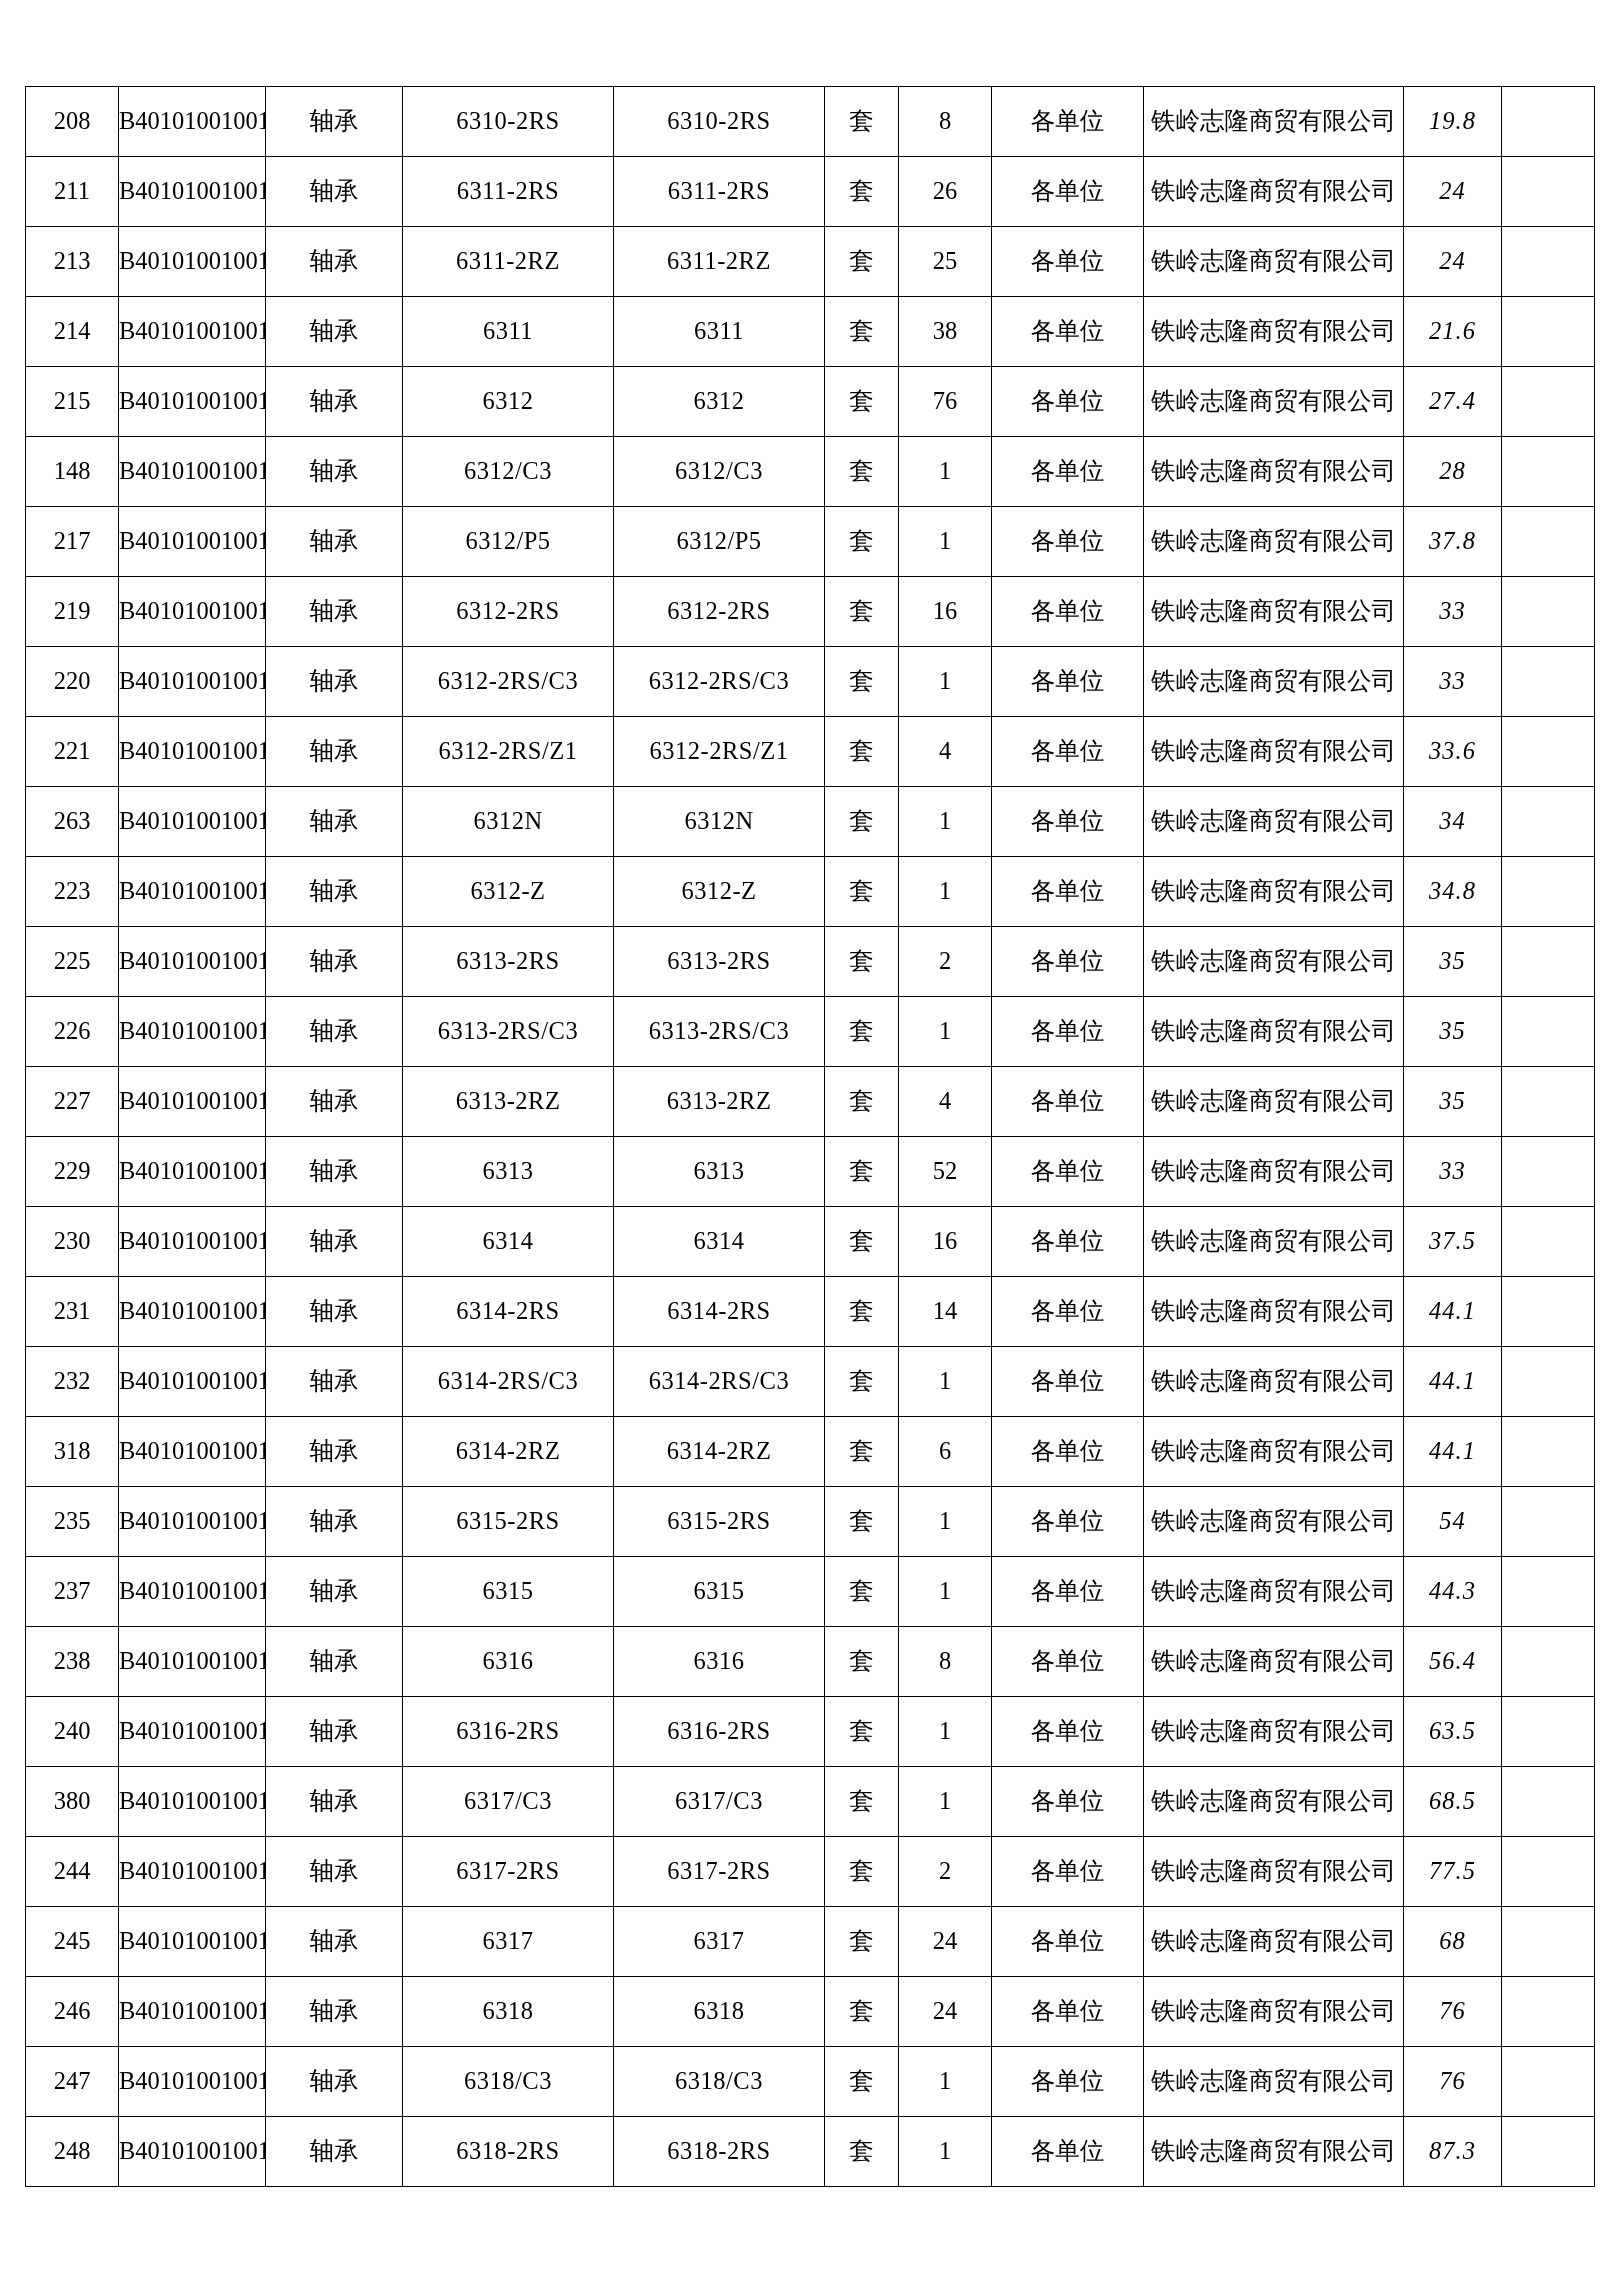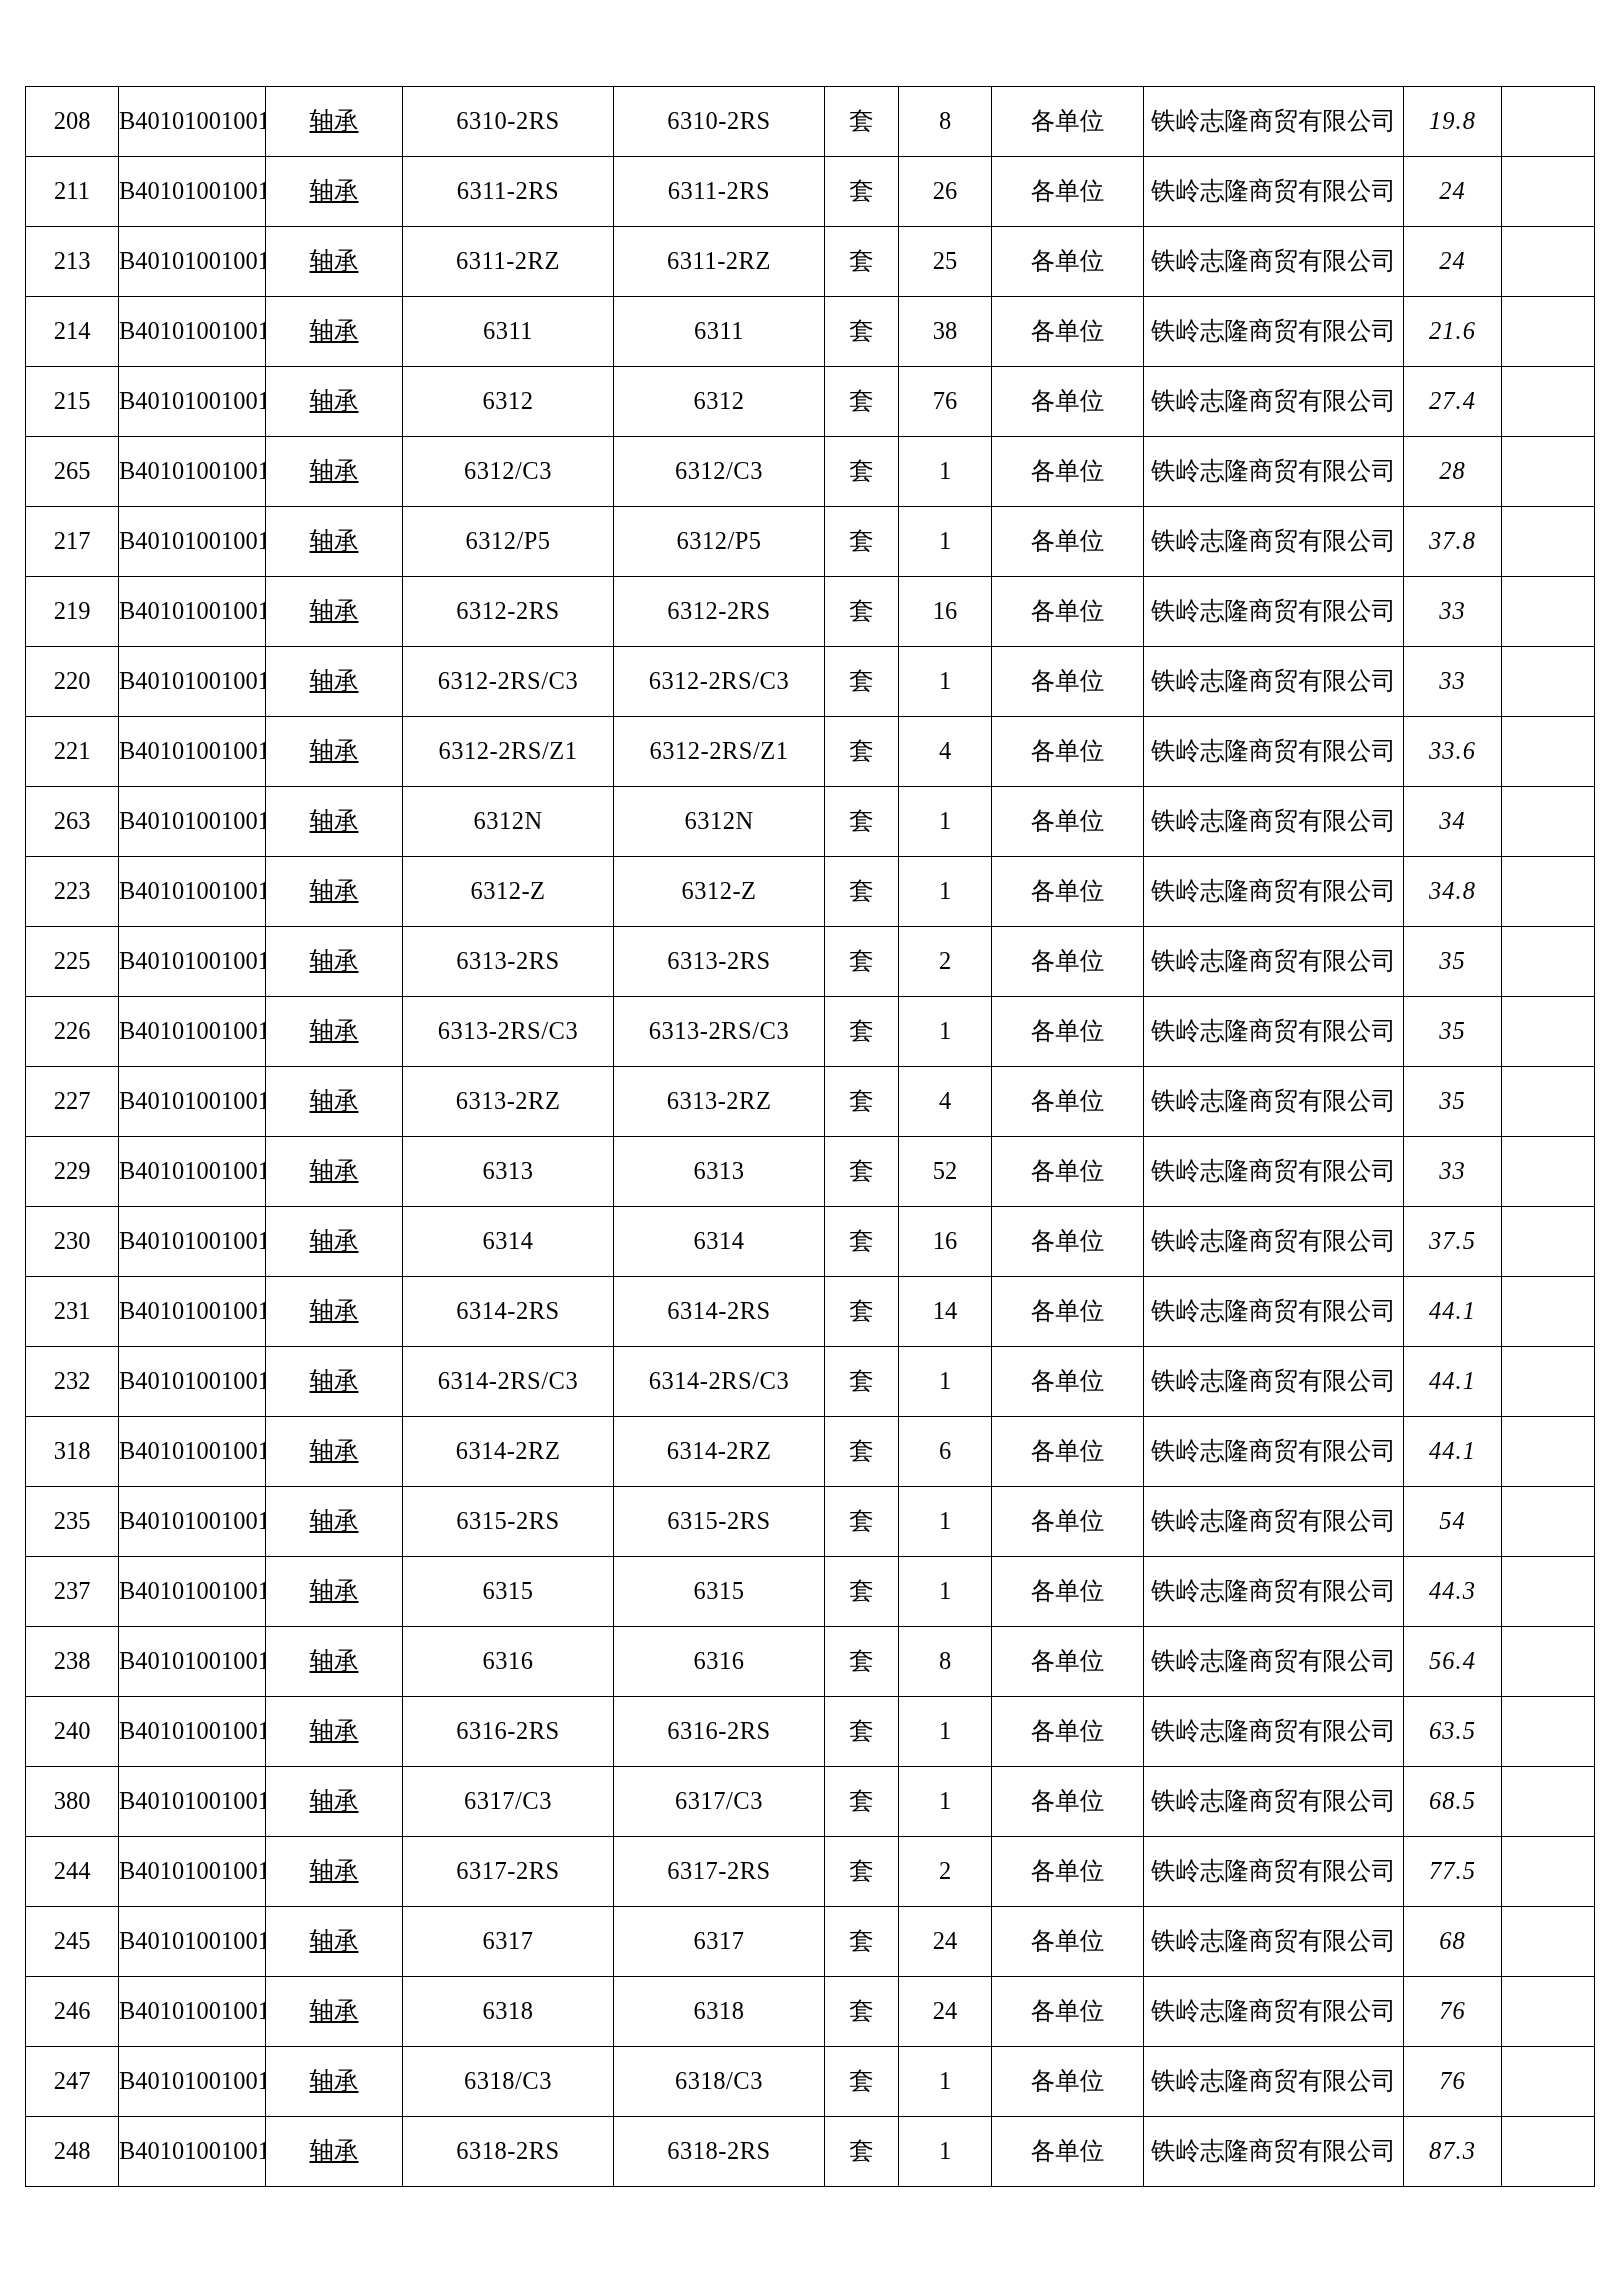--- a/index.html
+++ b/index.html
@@ -54,21 +54,21 @@
   td.idx { font-size: 26.5px; }
   td.code {
     font-family: "Liberation Sans", sans-serif;
     font-size: 15.7px;
     line-height: 1.25;
     letter-spacing: 0px;
     white-space: normal;
     word-break: break-all;
     padding: 0 2.9px;
   }
-  td.cn { font-family: "DejaVu Sans", sans-serif; font-size: 23.5px; text-decoration: underline; }
+  td.cn { font-family: "DejaVu Sans", sans-serif; font-size: 23.5px; }
   td.spec, td.model {
     font-size: 24.5px;
     letter-spacing: 0.5px;
   }
   td.unit { font-family: "DejaVu Sans", sans-serif; font-size: 23.5px; }
   td.qty { font-size: 25.5px; }
   td.dept { font-family: "DejaVu Sans", sans-serif; font-size: 23.5px; }
   td.supp {
     font-family: "DejaVu Sans", sans-serif;
     font-size: 22.5px;
@@ -157,21 +157,21 @@
           <td class="spec">6312</td>
           <td class="model">6312</td>
           <td class="unit">套</td>
           <td class="qty">76</td>
           <td class="dept">各单位</td>
           <td class="supp">铁岭志隆商贸有限公司</td>
           <td class="price">27.4</td>
           <td class="blank"></td>
         </tr>
         <tr>
-          <td class="idx">265</td>
+          <td class="idx">148</td>
           <td class="code">B401010010010239</td>
           <td class="cn">轴承</td>
           <td class="spec">6312/C3</td>
           <td class="model">6312/C3</td>
           <td class="unit">套</td>
           <td class="qty">1</td>
           <td class="dept">各单位</td>
           <td class="supp">铁岭志隆商贸有限公司</td>
           <td class="price">28</td>
           <td class="blank"></td>

